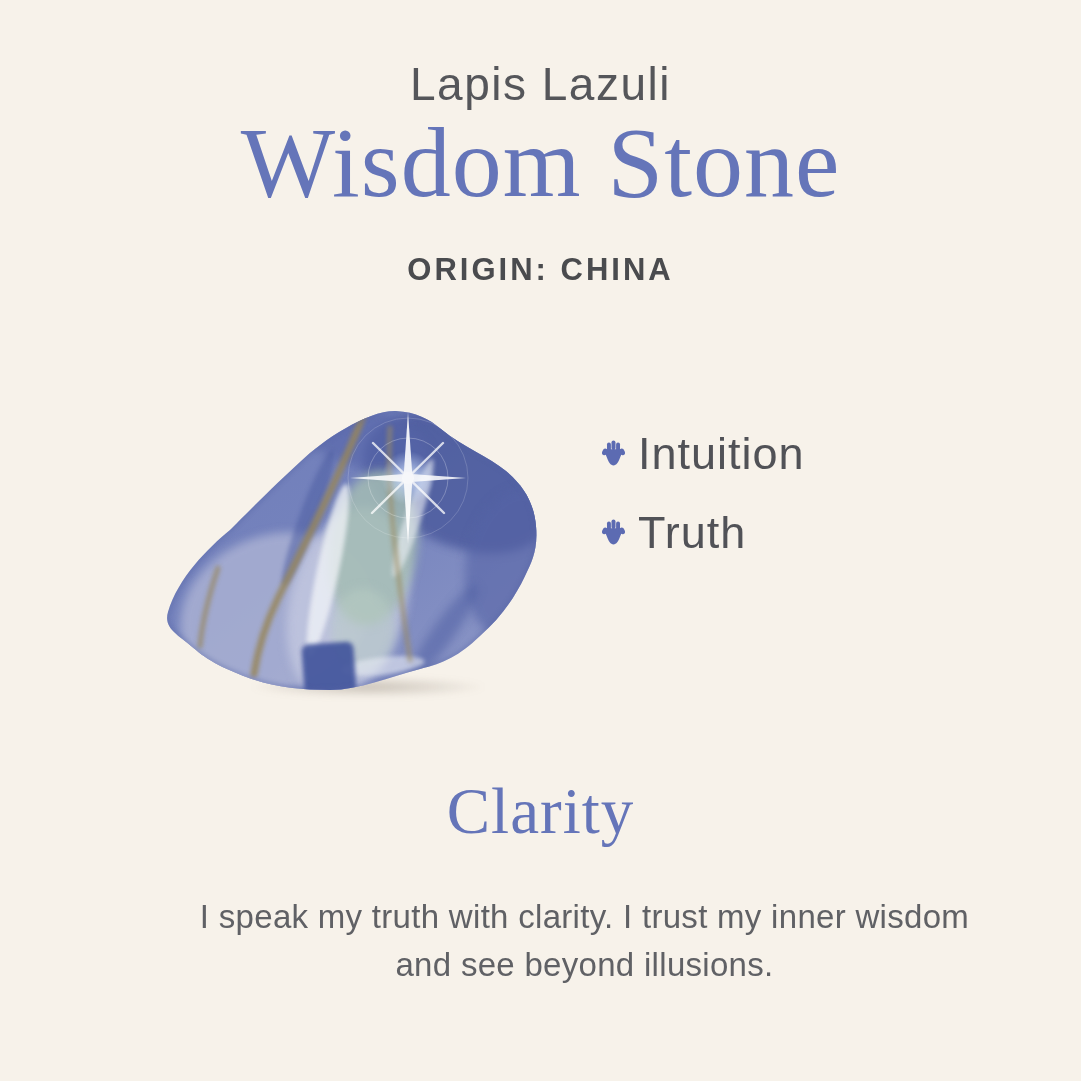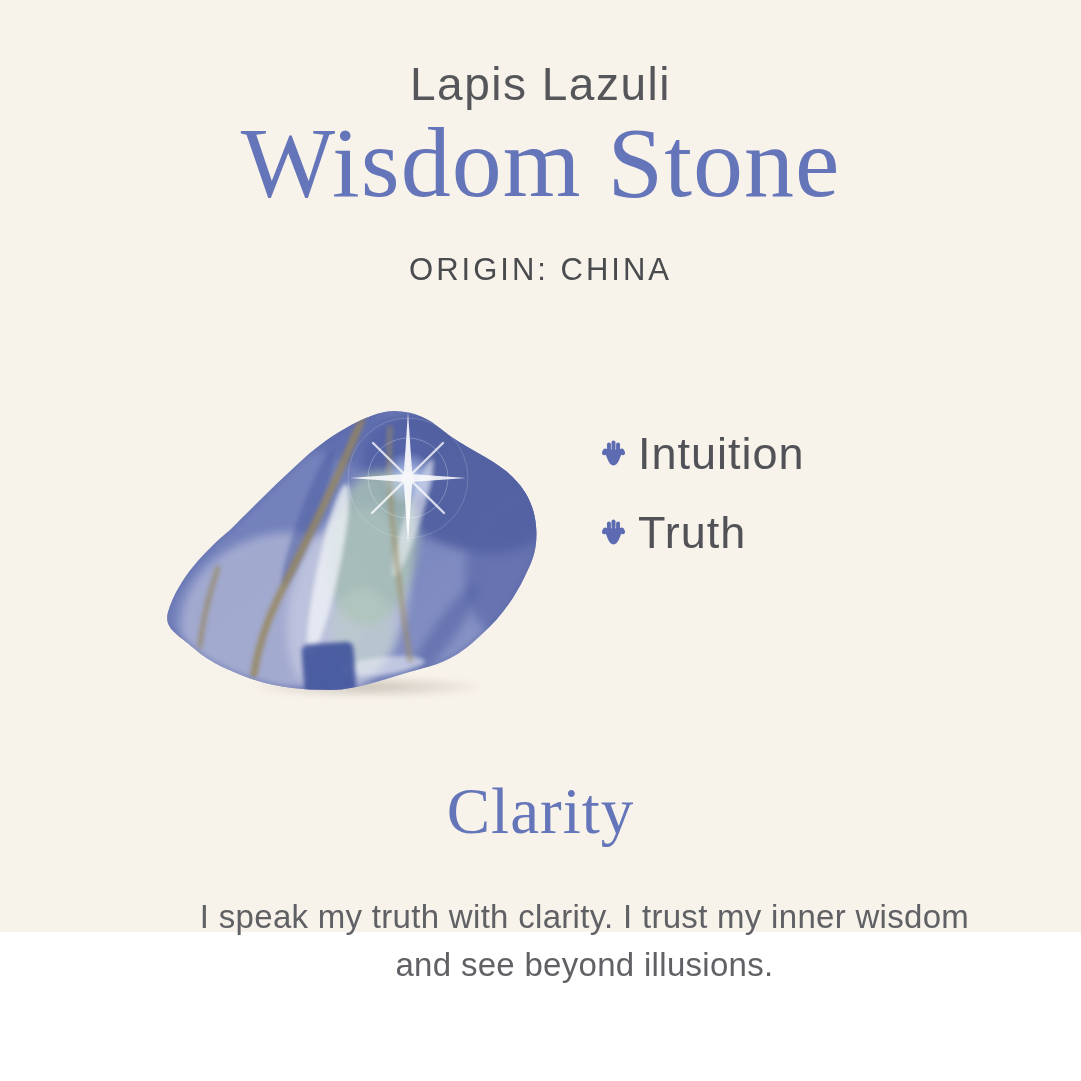--- a/index.html
+++ b/index.html
@@ -1,35 +1,35 @@
 <!DOCTYPE html>
 <html><head>
 <meta charset="utf-8">
 <style>
   html,body{margin:0;padding:0;}
   body{width:1081px;height:1081px;overflow:hidden;}
   .canvas{
-    position:relative;width:1081px;height:932px;
+    position:relative;width:1081px;height:1081px;
     background:var(--bg,#f7f2ea);
     font-family:"Liberation Sans",sans-serif;
   }
   .crystal-name{
     position:absolute;left:0;top:61px;width:1081px;
     text-align:center;font-size:46px;line-height:1;
     font-weight:300;letter-spacing:1.5px;color:var(--headingGray,#55565a);
   }
   .title{
     position:absolute;left:0;top:110px;width:1081px;margin:0;
     text-align:center;font-family:"Liberation Serif",serif;font-weight:400;
     font-size:100px;line-height:1.05;letter-spacing:1px;color:var(--accent,#6575b9);
   }
   .origin{
     position:absolute;left:0;top:251px;width:1081px;
     text-align:center;font-size:31px;line-height:1.2;
-    font-weight:400;letter-spacing:3px;color:var(--originGray,#4a4b4e);
+    font-weight:700;letter-spacing:3px;color:var(--originGray,#4a4b4e);
   }
   .stone{position:absolute;left:158px;top:398px;width:400px;height:310px;}
   .stone svg{display:block;width:400px;height:310px;}
   .stone-shadow{
     position:absolute;left:198px;top:672px;width:340px;height:30px;
     background:radial-gradient(ellipse 50% 50% at 50% 50%, rgba(106,93,79,.32), rgba(106,93,79,0) 70%);
     filter:blur(3px);
   }
   .props{
     position:absolute;left:602px;top:428px;margin:0;padding:0;list-style:none;

